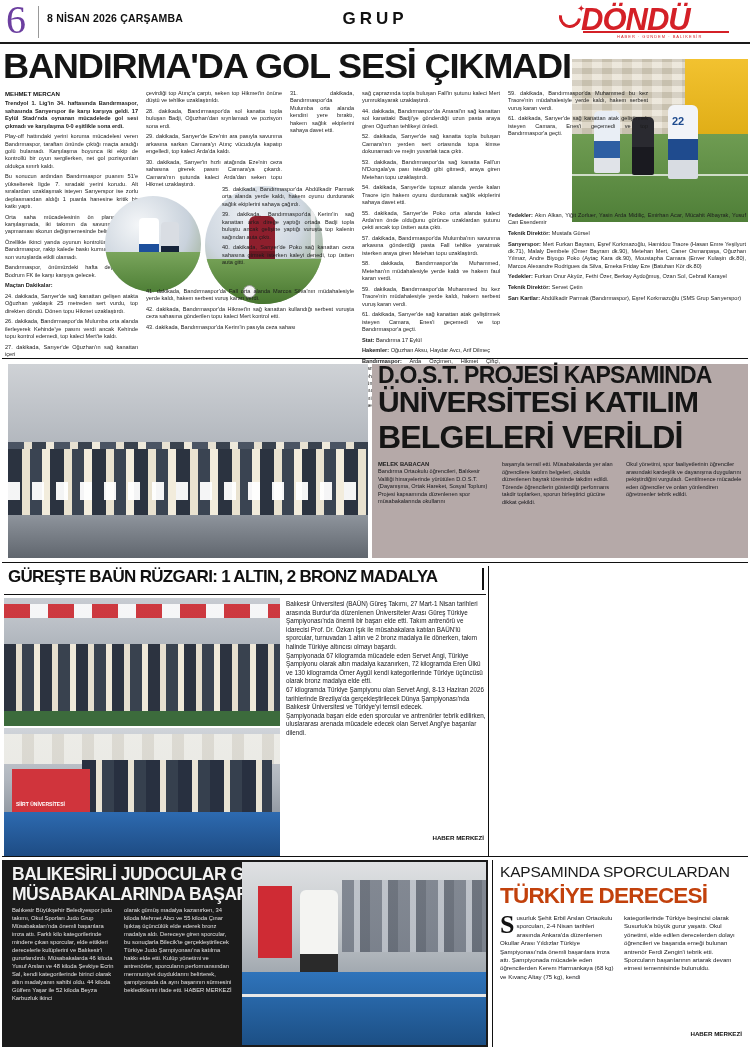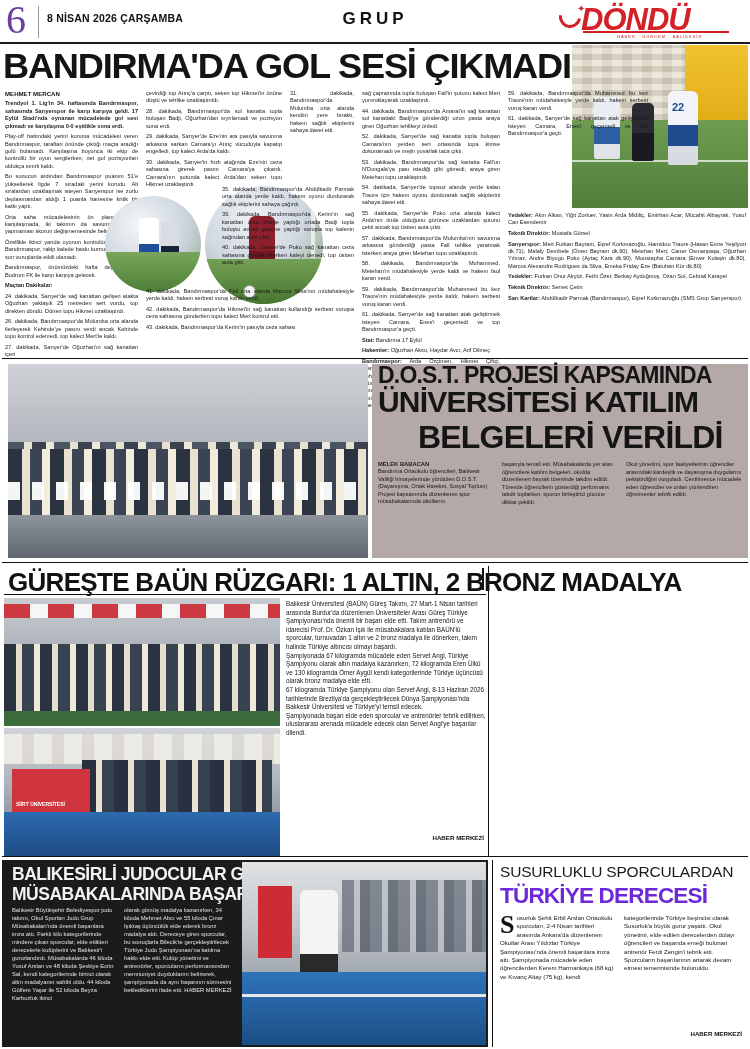--- a/index.html
+++ b/index.html
@@ -161,21 +161,21 @@
   .a1c1 { position:absolute; left:5px;   top:90px;  width:133px; }
   .a1c2 { position:absolute; left:146px; top:90px;  width:136px; }
   .a1c3 { position:absolute; left:290px; top:90px;  width:64px;  }
   .a1c3b{ position:absolute; left:222px; top:186px; width:132px; }
   .a1c3c{ position:absolute; left:146px; top:288px; width:208px; }
   .a1c4 { position:absolute; left:362px; top:90px;  width:138px; }
   .a1c5 { position:absolute; left:508px; top:90px;  width:140px; }
   .a1c6 { position:absolute; left:508px; top:212px; width:238px; }
 
   .a1-hero2 {
-    position:absolute; left:508px; top:45px; width:240px; height:163px;
+    position:absolute; left:508px; top:59px; width:240px; height:163px;
   }
 
   
   .a2 {
     position:absolute; left:2px; top:364px; width:746px; height:196px;
   }
   .a2-photo {
     position:absolute; left:6px; top:0; width:360px; height:194px;
     overflow:hidden;
     background: linear-gradient(180deg,#b9bcc2 0%,#9fa5ad 40%,#6f7681 100%);
@@ -193,37 +193,37 @@
     position:absolute; left:370px; top:0; width:376px; height:194px;
     background:#b5a9a8;
   }
   .a2-h1, .a2-h2, .a2-h3 {
     position:absolute; color:#151515; font-weight:bold;
     font-family:"Liberation Sans", sans-serif; white-space:nowrap;
     letter-spacing:-0.8px;
   }
   .a2-h1 { left:6px; top:-2px; font-size:23px; }
   .a2-h2 { left:6px; top:21px; font-size:30px; }
-  .a2-h3 { left:6px; top:55px; font-size:32px;margin-left:40px; }
+  .a2-h3 { left:6px; top:55px; font-size:32px; }
   .a2-byline {
     position:absolute; left:6px; top:97px; font-size:5.8px; font-weight:bold; color:#1b1b1b;
   }
   .a2-col { position:absolute; font-size:5.6px; line-height:7.6px; color:#15151a; }
   .a2-cola { left:6px;   top:104px; width:116px; }
   .a2-colb { left:130px; top:97px;  width:116px; }
   .a2-colc { left:254px; top:97px;  width:116px; }
 
   
   .a3 { position:absolute; left:2px; top:566px; width:486px; height:290px; }
   .a3-head {
     position:absolute; left:2px; top:0; width:482px; height:28px;
   }
   .a3-title {
     position:absolute; left:4px; top:1px;
-    font-size:26px; font-weight:bold; color:#111; white-space:nowrap;
+    font-size:17px; font-weight:bold; color:#111; white-space:nowrap;
     letter-spacing:-0.7px;
   }
   .a3-vrule { position:absolute; left:478px; top:2px; width:2px; height:22px; background:#111; }
   .a3-rule  { position:absolute; left:2px; top:28px; width:482px; height:1.2px; background:#111; }
 
   .a3-photo1 {
     position:absolute; left:2px; top:32px; width:276px; height:128px; overflow:hidden;
     background: linear-gradient(180deg,#c8ccd2 0%,#aab0b8 45%,#7c838d 100%);
   }
   .a3-photo1 .banner { position:absolute; left:0; top:6px; width:100%; height:14px;
@@ -270,21 +270,21 @@
   .a4-photo .flag { position:absolute; left:16px; top:24px; width:34px; height:72px; background:#cf2b34; }
   .a4-photo .judoka { position:absolute; left:58px; top:28px; width:38px; height:110px;
     background: linear-gradient(180deg,#f4f4f2 0 58%,#2a2a2a 58% 100%); border-radius:6px 6px 2px 2px; }
   .a4-photo .crowd { position:absolute; left:100px; top:18px; width:144px; height:72px;
     background: repeating-linear-gradient(90deg,#6d7480 0 12px,#b9bec6 12px 18px,#555c68 18px 28px); opacity:.8; }
 
   
   .a5 { position:absolute; left:492px; top:860px; width:256px; height:187px; background:#ffffff; }
   .a5-rule-l { position:absolute; left:0; top:0; width:1.4px; height:187px; background:#111; }
   .a5-title1 { position:absolute; left:8px; top:3px; font-size:15.5px; color:#1a1a1a; white-space:nowrap; letter-spacing:-0.2px; }
-  .a5-title2 { position:absolute; left:8px; top:23px; font-size:22.5px; font-weight:bold; color:#6d28d9; white-space:nowrap; letter-spacing:-0.8px; }
+  .a5-title2 { position:absolute; left:8px; top:23px; font-size:22.5px; font-weight:bold; color:#c2410c; white-space:nowrap; letter-spacing:-0.8px; }
   .a5-col { position:absolute; font-size:6.1px; line-height:8.4px; color:#18181c; }
   .a5-cola { left:8px;   top:54px; width:118px; }
   .a5-colb { left:132px; top:54px; width:118px; }
   .a5-drop {
     float:left; font-size:26px; line-height:20px; font-weight:bold;
     margin:1px 2px 0 0; font-family:"Liberation Serif", serif; color:#111;
   }
   .a5-credit { position:absolute; right:6px; top:170px; font-size:6.2px; font-weight:bold; color:#111; }
 
   
@@ -481,21 +481,21 @@
       <div class="crowd"></div>
       <div class="flag"></div>
       <div class="judoka"></div>
       <div class="mat"></div>
       <div class="matline"></div>
     </div>
   </div>
 
   <div class="a5">
     <div class="a5-rule-l"></div>
-    <div class="a5-title1">SUSURLUKLU SPORCULARDAN</div>
+    <div class="a5-title1">KAPSAMINDA SPORCULARDAN</div>
     <div class="a5-title2">TÜRKİYE DERECESİ</div>
     <div class="a5-col a5-cola">
       <span class="a5-drop">S</span><span>usurluk Şehit Erbil Arslan Ortaokulu sporcuları, 2-4 Nisan tarihleri arasında Ankara'da düzenlenen Okullar Arası Yıldızlar Türkiye Şampiyonası'nda önemli başarılara imza attı. Şampiyonada mücadele eden öğrencilerden Kerem Harmankaya (68 kg) ve Kıvanç Altay (75 kg), kendi</span>
     </div>
     <div class="a5-col a5-colb">kategorilerinde Türkiye beşincisi olarak Susurluk'a büyük gurur yaşattı. Okul yönetimi, elde edilen derecelerden dolayı öğrencileri ve başarıda emeği bulunan antrenör Ferdi Zengin'i tebrik etti. Sporcuların başarılarının artarak devam etmesi temennisinde bulunuldu.</div>
     <div class="a5-credit">HABER MERKEZİ</div>
   </div>
 
 </div>
 

